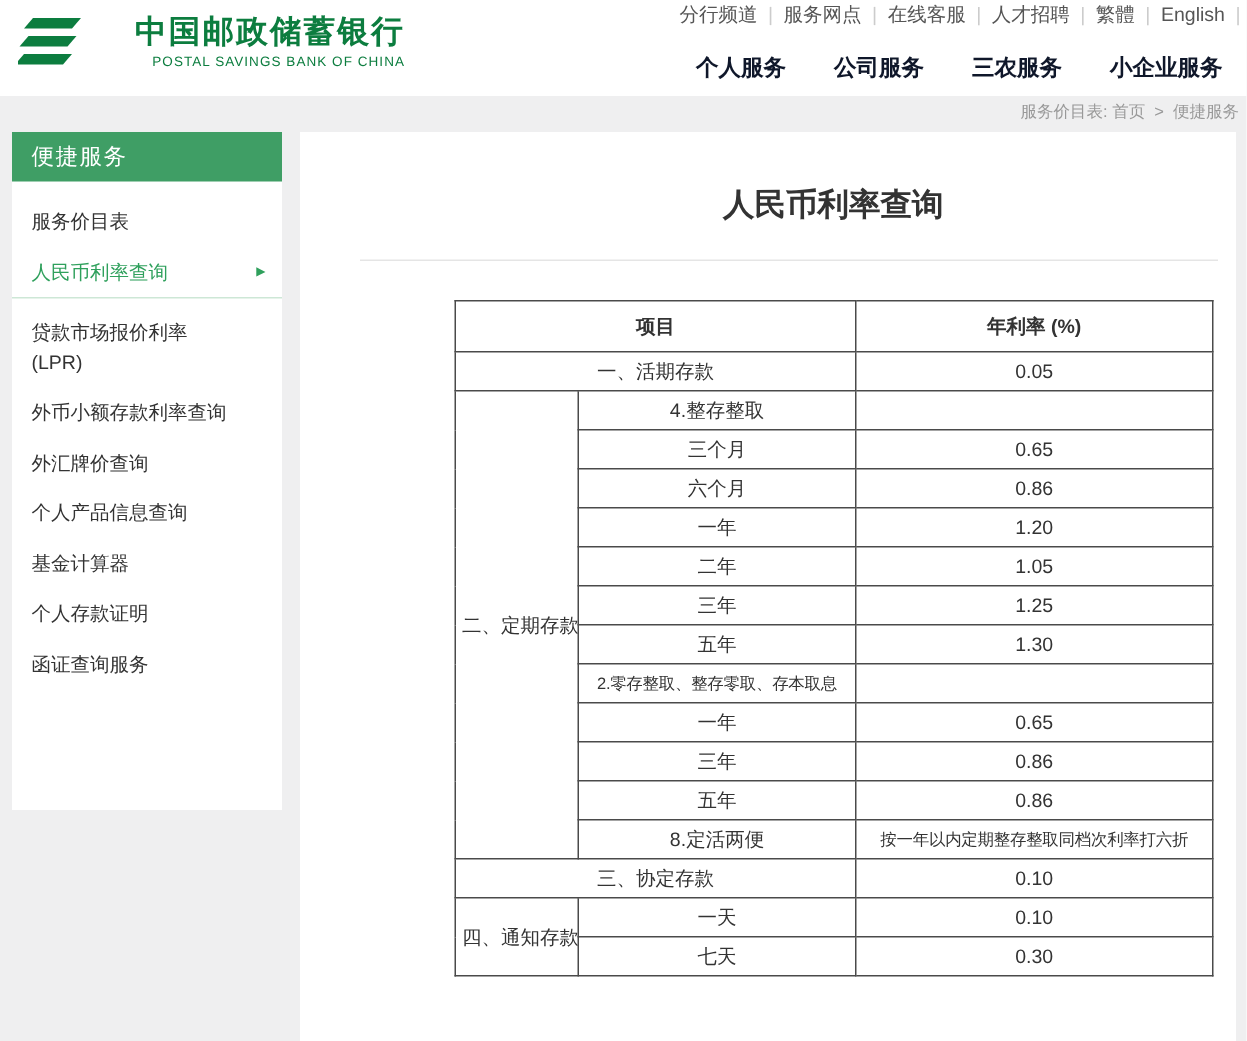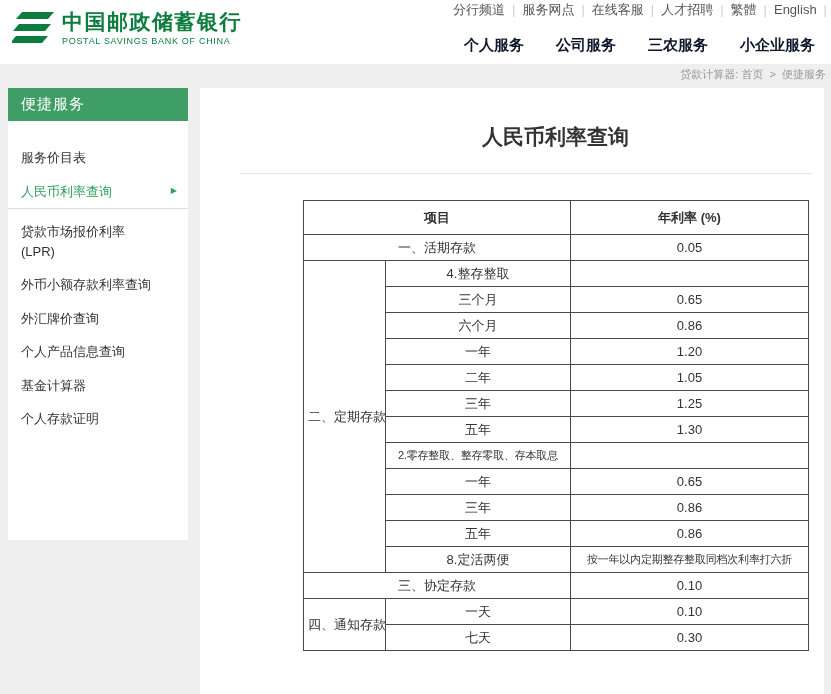--- a/index.html
+++ b/index.html
@@ -6,35 +6,35 @@
   body{
     width:831px;height:694px;position:relative;overflow:hidden;
     background:#efeff0;
     font-family:"Liberation Sans","DejaVu Sans",sans-serif;
     color:#333;
   }
   
   .header{position:absolute;top:0;left:0;width:831px;height:64px;background:#fff;}
   .logo{position:absolute;left:12px;top:10px;display:flex;align-items:center;gap:8px;cursor:pointer;}
   .logo-emblem{flex:0 0 auto;}
-  .logo-text .cn{font-size:21px;font-weight:bold;color:#0c7d3f;letter-spacing:1.5px;line-height:24px;}
-  .logo-text .en{font-size:9px;color:#0c7d3f;letter-spacing:.7px;margin-top:2px;}
+  .logo-text .cn{font-size:21px;font-weight:bold;color:#0c7d3f;letter-spacing:1.5px;line-height:24px;margin-left:28px;}
+  .logo-text .en{font-size:9px;color:#0c7d3f;letter-spacing:.7px;margin-top:2px;text-align:right;}
   .top-links{position:absolute;top:0;right:4px;font-size:13px;color:#555;line-height:20px;white-space:nowrap;}
   .top-link{margin:0 7px;cursor:pointer;}
   .tl-sep{color:#ccc;}
   .main-nav{position:absolute;top:36px;right:16px;white-space:nowrap;}
   .nav-link{margin-left:32px;font-size:15px;font-weight:600;color:#0f172a;cursor:pointer;}
   
   .breadcrumb{position:absolute;top:67px;right:5px;font-size:11px;color:#999;}
   .bc-link{cursor:pointer;}
   .bc-sep{margin:0 3px;}
   
   .sidebar{position:absolute;left:8px;top:88px;width:180px;height:452px;background:#fff;box-sizing:border-box;}
   .side-title{background:#3f9e65;color:#fff;font-size:15px;padding:7px 13px;letter-spacing:1px;}
-  .side-menu{padding-top:20px;}
+  .side-menu{padding-top:10px;}
   .side-item{position:relative;padding:7px 22px 7px 13px;font-size:13px;color:#333;cursor:pointer;line-height:1.5;white-space:pre-line;}
   .side-item.active{color:#2fa05c;border-bottom:1px solid #cde7d6;margin-bottom:6px;}
   .side-arrow{position:absolute;right:11px;top:10px;font-size:8px;color:#2fa05c;}
   
   .main{position:absolute;left:200px;top:88px;width:624px;height:606px;background:#fff;}
   .content-col{position:absolute;left:103px;top:0;width:505px;}
   .page-title{margin:34px 0 0 0;font-size:21px;font-weight:600;color:#333;text-align:center;line-height:30px;}
   .title-divider{position:absolute;left:40px;right:12px;top:85px;border-top:1px solid #e5e5e5;}
   .rate-table{position:absolute;left:103px;top:112px;width:505px;border-collapse:collapse;table-layout:fixed;}
   .rate-table th,.rate-table td{
@@ -59,38 +59,39 @@
     <div class="logo-text">
       <div class="cn">中国邮政储蓄银行</div>
       <div class="en">POSTAL SAVINGS BANK OF CHINA</div>
     </div>
   </div>
   <div class="top-links"><span class="top-link">分行频道</span><span class="tl-sep">|</span><span class="top-link">服务网点</span><span class="tl-sep">|</span><span class="top-link">在线客服</span><span class="tl-sep">|</span><span class="top-link">人才招聘</span><span class="tl-sep">|</span><span class="top-link">繁體</span><span class="tl-sep">|</span><span class="top-link">English</span><span class="tl-sep">|</span></div>
   <nav class="main-nav"><span class="nav-link">个人服务</span><span class="nav-link">公司服务</span><span class="nav-link">三农服务</span><span class="nav-link">小企业服务</span></nav>
 </div>
 
 <div class="breadcrumb">
-  <span>贷款计算器:</span>
+  <span>服务价目表:</span>
   <span class="bc-link">首页</span>
   <span class="bc-sep">&gt;</span>
   <span>便捷服务</span>
 </div>
 
 <div class="sidebar">
   <div class="side-title">便捷服务</div>
   <div class="side-menu">
       <div class="side-item"><span class="side-label">服务价目表</span></div>
       <div class="side-item active"><span class="side-label">人民币利率查询</span><span class="side-arrow">▶</span></div>
       <div class="side-item"><span class="side-label">贷款市场报价利率
 (LPR)</span></div>
       <div class="side-item"><span class="side-label">外币小额存款利率查询</span></div>
       <div class="side-item"><span class="side-label">外汇牌价查询</span></div>
       <div class="side-item"><span class="side-label">个人产品信息查询</span></div>
       <div class="side-item"><span class="side-label">基金计算器</span></div>
       <div class="side-item"><span class="side-label">个人存款证明</span></div>
+      <div class="side-item"><span class="side-label">函证查询服务</span></div>
     </div>
 </div>
 
 <div class="main">
   <div class="content-col">
     <h1 class="page-title">人民币利率查询</h1>
   </div>
   <div class="title-divider"></div>
   <table class="rate-table">
     <colgroup>

